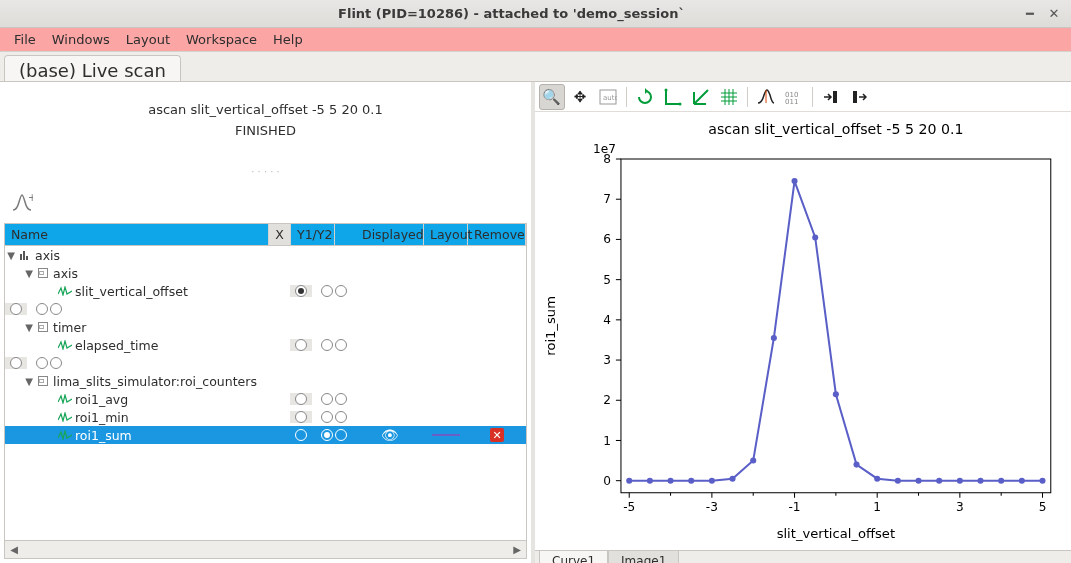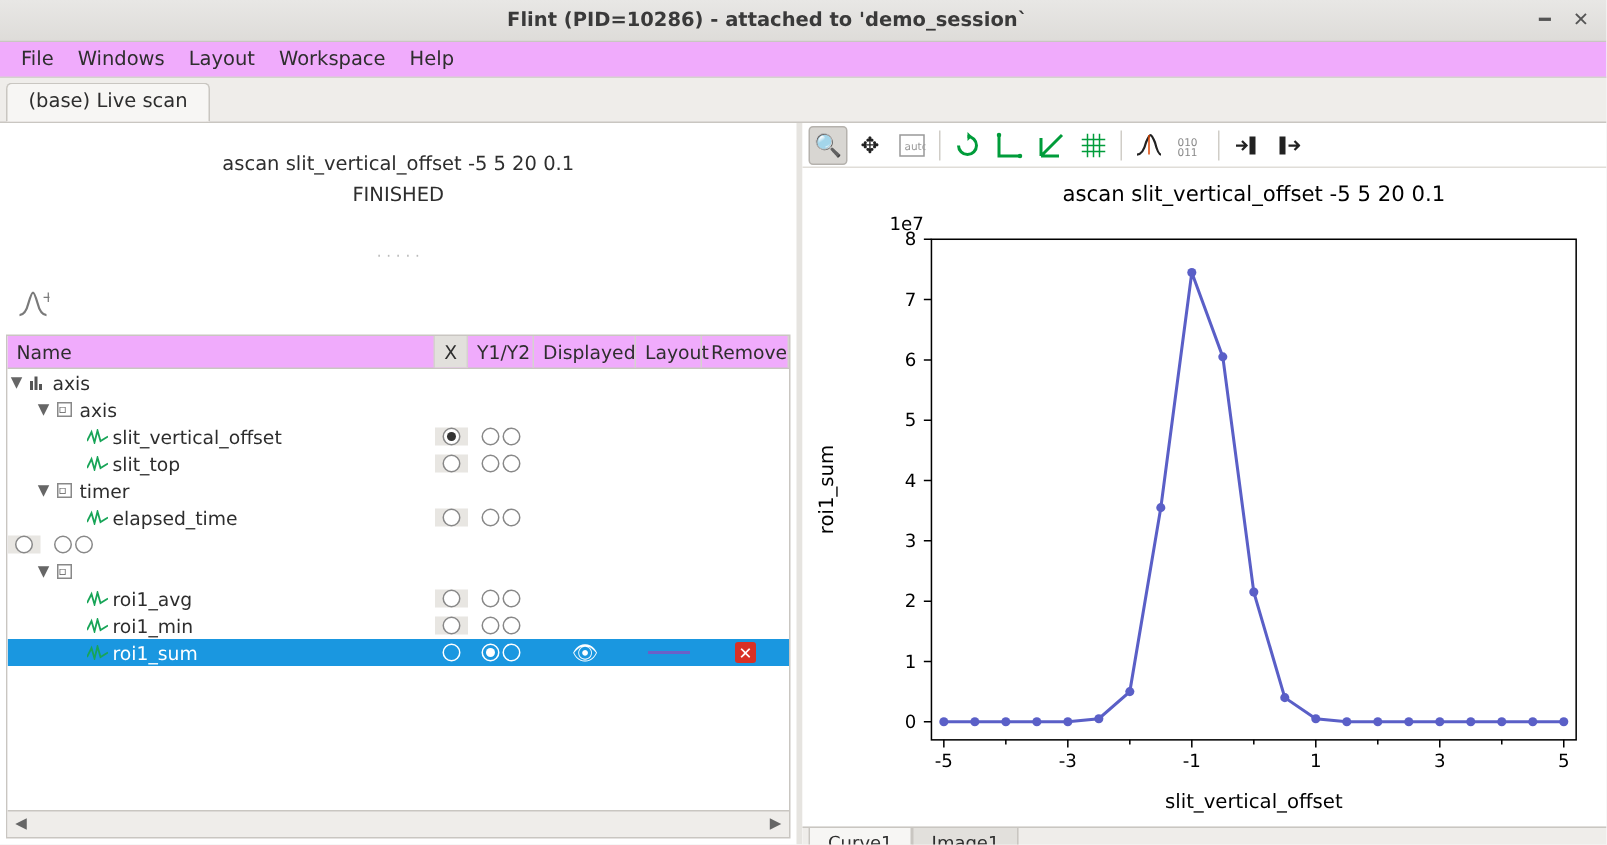--- a/index.html
+++ b/index.html
@@ -4,46 +4,46 @@
 <style>
 * { box-sizing: border-box; margin: 0; padding: 0; }
 body { font-family: "DejaVu Sans", "Liberation Sans", sans-serif; font-size: 13px; background: #f5f5f4; color: #2e2e2e; width: 1071px; height: 563px; overflow: hidden; }
 
 
 .titlebar { height: 28px; background: linear-gradient(#e8e7e5,#dedcd9); display: flex; align-items: center; padding: 0 8px; border-bottom: 1px solid #c9c6c1; }
 .title-text { flex: 1; text-align: center; font-weight: bold; font-size: 13px; color: #3a3a3a; }
 .win-btn { width: 18px; height: 18px; margin-left: 6px; border-radius: 3px; display: flex; align-items: center; justify-content: center; cursor: pointer; color: #555; }
 
 
-.menubar { height: 24px; background: #f0abfc; border-bottom: 1px solid #d5d2ce; display: flex; align-items: center; padding: 0 6px; }
+.menubar { height: 24px; background: #fca5a5; border-bottom: 1px solid #d5d2ce; display: flex; align-items: center; padding: 0 6px; }
 .menu-item { padding: 2px 8px; cursor: pointer; }
 
 
 .tabstrip { height: 30px; background: #efedea; display: flex; align-items: flex-end; padding: 0 4px; border-bottom: 1px solid #c9c6c1; }
-.tab { height: 26px; padding: 4px 14px 0 14px; background: #f7f6f4; border: 1px solid #c9c6c1; border-bottom: none; border-radius: 4px 4px 0 0; font-size: 13px; }
+.tab { height: 26px; padding: 4px 14px 0 14px; background: #f7f6f4; border: 1px solid #c9c6c1; border-bottom: none; border-radius: 4px 4px 0 0; font-size: 18px; }
 
 
 .split { display: flex; height: calc(100% - 28px - 24px - 30px); }
 .left-pane { width: 535px; background: #fff; border-right: 4px solid #e6e4e0; display: flex; flex-direction: column; }
 .right-pane { flex: 1; background: #fff; display: flex; flex-direction: column; }
 
 
 .scan-header { text-align: center; padding: 20px 0 6px 0; font-size: 13px; }
 .scan-status { text-align: center; font-size: 13px; margin-bottom: 28px; }
 .dots-area { text-align: center; color: #bbb; font-size: 10px; margin-bottom: 10px; }
 
 .add-curve-btn { width: 28px; height: 28px; margin: 2px 0 0 8px; display: flex; align-items: center; justify-content: center; cursor: pointer; color: #7a7a7a; font-size: 18px; }
 
 .tree-wrap { flex: 1; margin: 6px 4px 4px 4px; border: 1px solid #c9c6c1; display: flex; flex-direction: column; overflow: hidden; }
-.tree-header { display: flex; background: #f0abfc; border-bottom: 1px solid #c9c6c1; font-size: 12.5px; }
+.tree-header { display: flex; background: #0ea5e9; border-bottom: 1px solid #c9c6c1; font-size: 12.5px; }
 .th { padding: 3px 6px; border-right: 1px solid #d5d2ce; }
 .th-name { flex: 1; }
 .th-x { width: 22px; background: #e2e0dc; text-align: center; }
 .th-y { width: 44px; }
-.th-disp { width: 68px; }
+.th-disp { width: 68px; margin-left: 21px; }
 .th-style { width: 44px; }
 .th-rem { width: 58px; }
 
 .tree-body { flex: 1; overflow: auto; background: #fff; }
 .row { display: flex; align-items: center; height: 18px; font-size: 12.5px; }
 .row.selected { background: #1a97e0; color: #fff; }
 .cell-name { flex: 1; display: flex; align-items: center; white-space: nowrap; }
 .cell-x { width: 22px; background: #e8e6e2; display: flex; justify-content: center; }
 .row.selected .cell-x { background: #1a97e0; }
 .cell-y { width: 44px; display: flex; justify-content: center; gap: 2px; }
@@ -183,97 +183,88 @@
             </div>
             <div class="cell-y">
               <span class="radio"></span>
               <span class="radio"></span>
             </div>
             <div class="cell-disp"></div>
             <div class="cell-style"></div>
             <div class="cell-rem"></div>
           </div>
           <div class="row">
+            <div class="cell-x">
+              <span class="radio"></span>
+            </div>
+            <div class="cell-y">
+              <span class="radio"></span>
+              <span class="radio"></span>
+            </div>
+            <div class="cell-disp"></div>
+            <div class="cell-style"></div>
+            <div class="cell-rem"></div>
+          </div>
+          <div class="row">
+            <div class="cell-name">
+              <span class="tree-indent" style="width:18px"></span>
+              <span class="disclosure ">▼</span>
+              <span class="node-icon">
+                <span class="group-icon">▫</span>
+              </span>
+              <span>timer</span>
+            </div>
+            <div class="cell-x"></div>
+            <div class="cell-y"></div>
+            <div class="cell-disp"></div>
+            <div class="cell-style"></div>
+            <div class="cell-rem"></div>
+          </div>
+          <div class="row">
             <div class="cell-name">
               <span class="tree-indent" style="width:40px"></span>
               <span class="disclosure blank"> </span>
               <span class="node-icon leaf-icon">
                 <svg width="14" height="10">
                   <path d="M0 8 L3 2 L5 9 L7 1 L9 8 L14 5" fill="none" stroke="#18a558" stroke-width="1.2"></path>
                 </svg>
               </span>
-              <span>slit_top</span>
-            </div>
+              <span>elapsed_time</span>
+            </div>
+            <div class="cell-x">
+              <span class="radio"></span>
+            </div>
+            <div class="cell-y">
+              <span class="radio"></span>
+              <span class="radio"></span>
+            </div>
+            <div class="cell-disp"></div>
+            <div class="cell-style"></div>
+            <div class="cell-rem"></div>
+          </div>
+          <div class="row">
             <div class="cell-x">
               <span class="radio"></span>
             </div>
             <div class="cell-y">
               <span class="radio"></span>
               <span class="radio"></span>
             </div>
             <div class="cell-disp"></div>
             <div class="cell-style"></div>
             <div class="cell-rem"></div>
           </div>
           <div class="row">
             <div class="cell-name">
               <span class="tree-indent" style="width:18px"></span>
               <span class="disclosure ">▼</span>
               <span class="node-icon">
                 <span class="group-icon">▫</span>
               </span>
-              <span>timer</span>
-            </div>
-            <div class="cell-x"></div>
-            <div class="cell-y"></div>
-            <div class="cell-disp"></div>
-            <div class="cell-style"></div>
-            <div class="cell-rem"></div>
-          </div>
-          <div class="row">
-            <div class="cell-name">
-              <span class="tree-indent" style="width:40px"></span>
-              <span class="disclosure blank"> </span>
-              <span class="node-icon leaf-icon">
-                <svg width="14" height="10">
-                  <path d="M0 8 L3 2 L5 9 L7 1 L9 8 L14 5" fill="none" stroke="#18a558" stroke-width="1.2"></path>
-                </svg>
-              </span>
-              <span>elapsed_time</span>
-            </div>
-            <div class="cell-x">
-              <span class="radio"></span>
-            </div>
-            <div class="cell-y">
-              <span class="radio"></span>
-              <span class="radio"></span>
-            </div>
-            <div class="cell-disp"></div>
-            <div class="cell-style"></div>
-            <div class="cell-rem"></div>
-          </div>
-          <div class="row">
-            <div class="cell-x">
-              <span class="radio"></span>
-            </div>
-            <div class="cell-y">
-              <span class="radio"></span>
-              <span class="radio"></span>
-            </div>
-            <div class="cell-disp"></div>
-            <div class="cell-style"></div>
-            <div class="cell-rem"></div>
-          </div>
-          <div class="row">
-            <div class="cell-name">
-              <span class="tree-indent" style="width:18px"></span>
-              <span class="disclosure ">▼</span>
-              <span class="node-icon">
-                <span class="group-icon">▫</span>
-              </span>
+              <span>lima_slits_simulator:roi_counters</span>
             </div>
             <div class="cell-x"></div>
             <div class="cell-y"></div>
             <div class="cell-disp"></div>
             <div class="cell-style"></div>
             <div class="cell-rem"></div>
           </div>
           <div class="row">
             <div class="cell-name">
               <span class="tree-indent" style="width:40px"></span>

